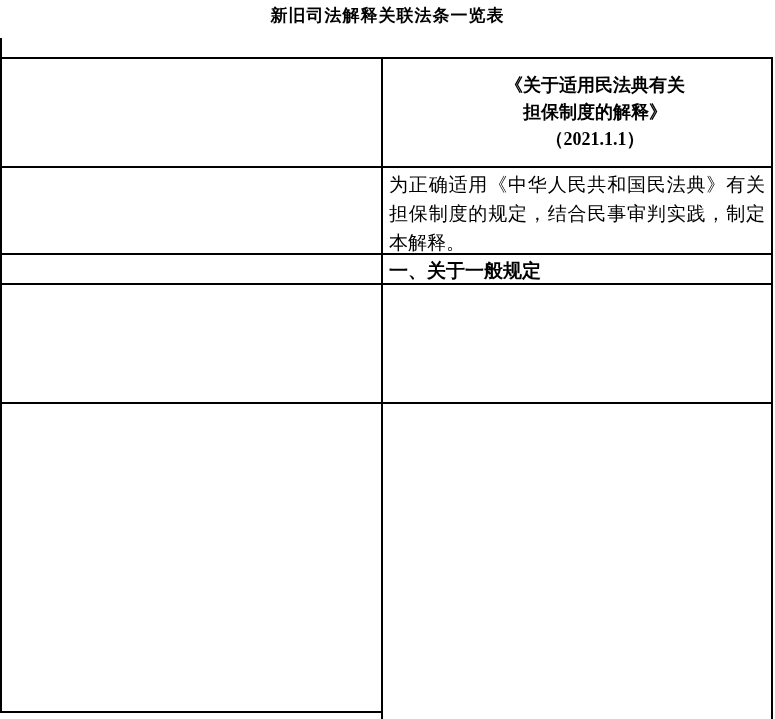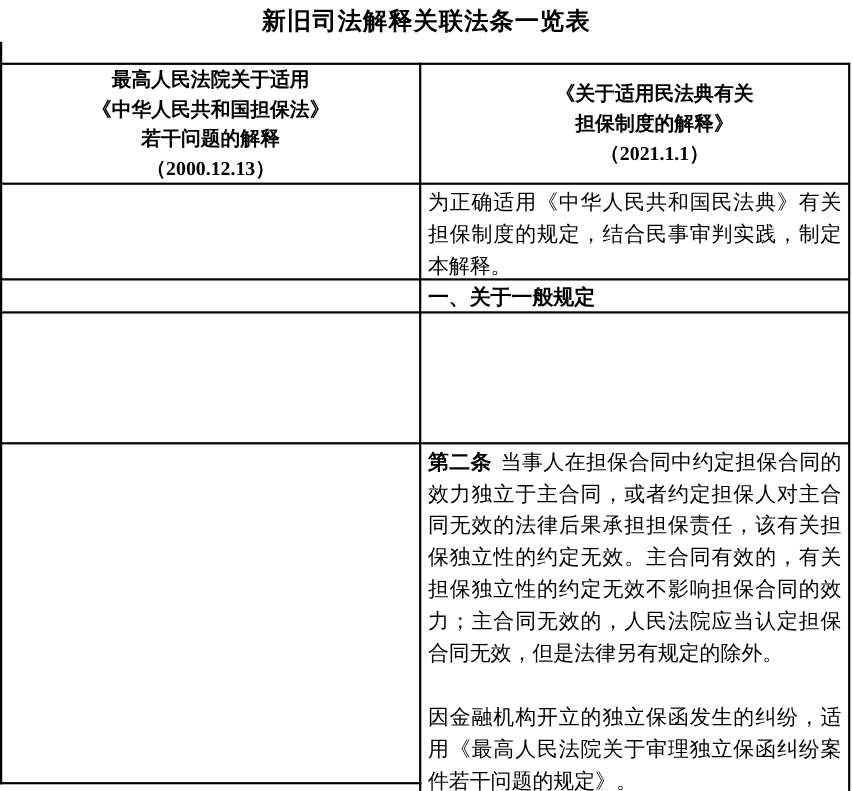--- a/index.html
+++ b/index.html
@@ -12,21 +12,21 @@
     overflow: hidden;
     font-family: "Liberation Serif", "DejaVu Serif", serif;
     color: #000000;
   }
   .doc-title {
     position: absolute;
     top: 4px; left: 0;
     width: 775px;
     text-align: center;
     font-family: "DejaVu Sans", "Liberation Sans", sans-serif;
-    font-size: 22px;
+    font-size: 17px;
     font-weight: bold;
     letter-spacing: 1px;
   }
   .line { position: absolute; background: #000000; }
   .cell {
     position: absolute;
     font-size: 19px;
     line-height: 29px;
     text-align: justify;
     color: #000000;
@@ -63,35 +63,25 @@
   <div class="line" style="left:1px; top:57px; width:771px; height:2px;"></div>
   <div class="line" style="left:1px; top:166px; width:771px; height:2px;"></div>
   <div class="line" style="left:1px; top:253px; width:771px; height:2px;"></div>
   <div class="line" style="left:1px; top:283px; width:771px; height:2px;"></div>
   <div class="line" style="left:1px; top:402px; width:771px; height:2px;"></div>
   <div class="line" style="left:0px; top:711px; width:383px; height:2px;"></div>
   <div class="line" style="left:0px; top:57px; width:2px; height:656px;"></div>
   <div class="line" style="left:381px; top:57px; width:2px; height:662px;"></div>
   <div class="line" style="left:771px; top:57px; width:2px; height:662px;"></div>
 
-  <div class="cell header-cell" style="left:2px; top:59px; width:379px; height:107px;">最高人民法院关于适用
-《中华人民共和国担保法》
-若干问题的解释
-（2000.12.13）</div>
 
   <div class="cell header-cell" style="left:383px; top:59px; width:424px; height:107px;">《关于适用民法典有关
 担保制度的解释》
 （2021.1.1）</div>
 
   <div class="cell" style="left:2px; top:170px; width:379px; height:83px;"></div>
   <div class="cell section-heading" style="left:389px; top:258px; width:376px; height:25px;">一、关于一般规定</div>
 
   <div class="cell" style="left:389px; top:170px; width:376px; height:83px;">为正确适用《中华人民共和国民法典》有关担保制度的规定，结合民事审判实践，制定本解释。</div>
 
 
-  <div class="cell" style="left:389px; top:406px; width:376px; height:313px;">
-    <div>
-      <span class="article-label gap-narrow">第二条</span><span>当事人在担保合同中约定担保合同的效力独立于主合同，或者约定担保人对主合同无效的法律后果承担担保责任，该有关担保独立性的约定无效。主合同有效的，有关担保独立性的约定无效不影响担保合同的效力；主合同无效的，人民法院应当认定担保合同无效，但是法律另有规定的除外。</span>
-    </div>
-    <div class="para2">因金融机构开立的独立保函发生的纠纷，适用《最高人民法院关于审理独立保函纠纷案件若干问题的规定》。</div>
-  </div>
 
 </div>
 
 </body></html>

